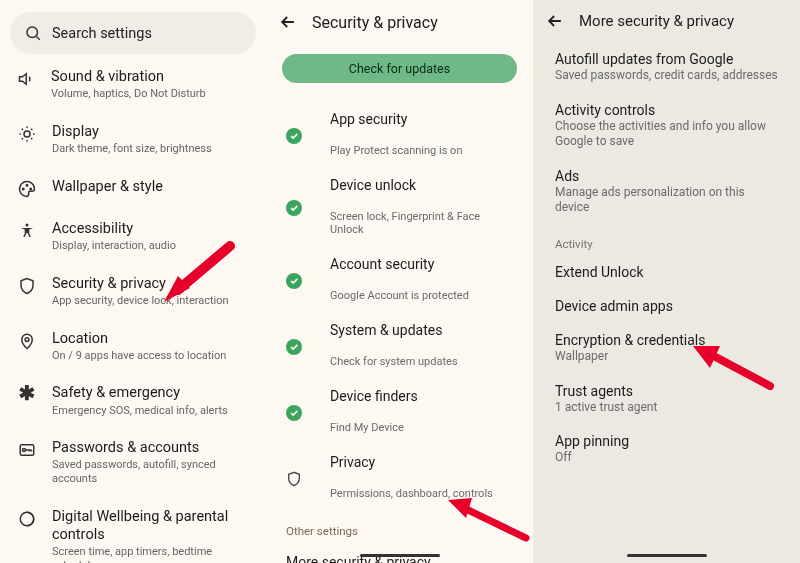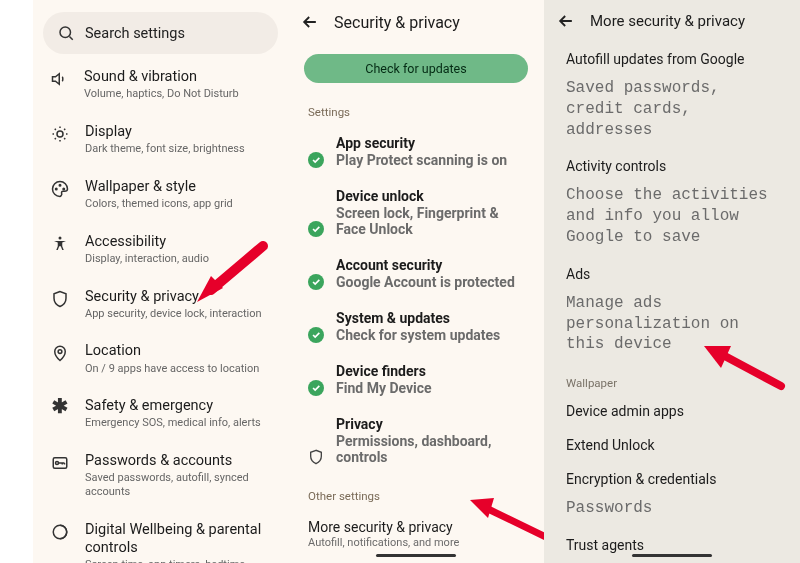--- a/index.html
+++ b/index.html
@@ -1,53 +1,53 @@
 <!DOCTYPE html>
 <html><head>
 <meta charset="utf-8">
 <style>
   * { box-sizing: border-box; margin: 0; padding: 0; font-family: -apple-system, Roboto, Arial, sans-serif; }
   body { width: 800px; height: 563px; display: flex; background: #fff; overflow: hidden; }
   .panel { height: 563px; overflow: hidden; position: relative; }
-  .p1 { width: 266px; background: #fdf8f2; margin-left: 33px; }
+  .p1 { width: 266px; background: #fdf8f2; }
   .p2 { width: 267px; background: #fdf8f2; }
   .p3 { width: 267px; background: #ece9e2; }
   
   .search-wrap { padding: 12px 10px 0 10px; }
   .search-pill { background: #f2ece6; border-radius: 24px; height: 42px; display: flex; align-items: center; padding: 0 14px; gap: 10px; }
   .search-pill span.t { font-size: 14.5px; color: #222; }
   .list1 { padding: 6px 0 0 0; }
   .row1 { display: flex; padding: 11px 14px 11px 16px; align-items: flex-start; gap: 14px; }
   .row1 .ic { width: 22px; display:flex; justify-content:center; padding-top:2px; color:#333; }
   .row1 .tx { flex:1; }
   .row1 .tt { font-size: 14.5px; color: #1c1c1c; line-height:1.25; }
   .row1 .st { font-size: 11px; color: #666; margin-top:1px; line-height:1.25; }
   
   .hdr { display:flex; align-items:center; gap:14px; height:44px; padding:0 12px; }
   .hdr .tt { font-size:16px; color:#1c1c1c; }
   .cfu-wrap { padding: 10px 16px 18px 16px; }
   .cfu { background:#6fb987; color:#042b14; height:29px; border-radius:22px; display:flex; align-items:center; justify-content:center; font-size:12.5px; }
   .sect { font-size:11.5px; color:#7a6b58; padding: 4px 20px 6px 20px; }
-  .row2 { display:flex; gap:12px; padding: 10px 18px 10px 20px; align-items:flex-end;font-weight:bold; }
+  .row2 { display:flex; gap:28px; padding: 10px 18px 10px 20px; align-items:center; }
   .chk { width:16px; height:16px; border-radius:50%; background:#3ba55d; display:flex; align-items:center; justify-content:center; margin-top:3px; flex-shrink:0;}
   .chk svg { stroke:#fff; }
   .shield2 { width:16px;display:flex;justify-content:center;margin-top:3px;flex-shrink:0;color:#444;}
   .row2 .tx { flex:1; }
   .row2 .tt { font-size:14px; color:#1c1c1c; }
-  .row2 .st { font-size:14px; color:#6b6b6b; margin-top:1px; }
+  .row2 .st { font-size:11px; color:#6b6b6b; margin-top:17px; }
   .more-row { padding:10px 18px 4px 20px; }
   .more-row .tt { font-size:14px; color:#1c1c1c; }
   .more-row .st { font-size:11px; color:#6b6b6b; margin-top:1px; }
   .navbar { position:absolute; bottom:6px; left:50%; transform:translateX(-50%); width:80px; height:3px; background:#333; border-radius:2px; }
   
   .p3 .hdr3 { display:flex; align-items:center; gap:14px; height:42px; padding:0 12px; }
   .p3 .hdr3 .tt { font-size:15px; color:#1c1c1c; }
   .row3 { padding: 9px 18px 9px 22px; }
   .row3 .tt { font-size:14px; color:#1c1c1c; }
-  .row3 .st { font-size:16px; color:#6b6b6b; margin-top:11px; line-height:1.3;font-family:Liberation Mono, monospace; }
+  .row3 .st { font-size:12px; color:#6b6b6b; margin-top:1px; line-height:1.3; }
   .p3 .sect3 { font-size:11.5px; color:#7a7368; padding: 12px 22px 4px 22px; }
   
   .arrow { position:absolute; pointer-events:none; }
   svg { display:block; }
 </style>
 </head>
 <body>
 
 <div class="panel p1">
   <div class="search-wrap">
@@ -88,21 +88,20 @@
       <div class="ic">
           <svg width="18" height="18" viewBox="0 0 24 24" fill="none" stroke="currentColor" stroke-width="2">
             <path d="M12 22a10 10 0 1 1 10-10c0 2-2 3-4 3h-2c-1 0-2 1-2 2s1 2 0 3c-.5.5-1 2-2 2z"></path>
             <circle cx="7" cy="12" r="1"></circle>
             <circle cx="12" cy="7" r="1"></circle>
             <circle cx="17" cy="12" r="1"></circle>
           </svg>
         </div>
       <div class="tx">
           <div class="tt">Wallpaper &amp; style</div>
-          <div class="st">Colors, themed icons, app grid</div>
         </div>
     </div>
     <div class="row1">
       <div class="ic">
           <svg width="18" height="18" viewBox="0 0 24 24" fill="currentColor">
             <circle cx="12" cy="4" r="2"></circle>
             <path d="M4 8h16l-5 2v5l2 5h-2l-2-5h-2l-2 5H7l2-5v-5z"></path>
           </svg>
         </div>
       <div class="tx">
@@ -181,21 +180,20 @@
     <svg width="20" height="20" viewBox="0 0 24 24" fill="none" stroke="#222" stroke-width="2.2">
         <path d="M19 12H5M11 18l-6-6 6-6"></path>
       </svg>
     <div class="tt">Security &amp; privacy</div>
   </div>
   <div class="cfu-wrap">
     <div class="cfu">
         <span>Check for updates</span>
       </div>
   </div>
-  <div class="sect">Settings</div>
 
   <div class="row2">
     <div class="chk">
         <svg width="10" height="10" viewBox="0 0 24 24" fill="none" stroke-width="4">
           <path d="M5 12l5 5L20 7"></path>
         </svg>
       </div>
     <div class="tx">
         <div class="tt">App security</div>
         <div class="st">Play Protect scanning is on</div>
@@ -284,31 +282,31 @@
   </div>
   <div class="row3">
     <div class="tt">Activity controls</div>
     <div class="st">Choose the activities and info you allow Google to save</div>
   </div>
   <div class="row3">
     <div class="tt">Ads</div>
     <div class="st">Manage ads personalization on this device</div>
   </div>
 
-  <div class="sect3">Wallpaper</div>
-
+  <div class="sect3">Activity</div>
+
+  <div class="row3">
+    <div class="tt">Extend Unlock</div>
+  </div>
   <div class="row3">
     <div class="tt">Device admin apps</div>
   </div>
   <div class="row3">
-    <div class="tt">Extend Unlock</div>
-  </div>
-  <div class="row3">
     <div class="tt">Encryption &amp; credentials</div>
-    <div class="st">Passwords</div>
+    <div class="st">Wallpaper</div>
   </div>
   <div class="row3">
     <div class="tt">Trust agents</div>
     <div class="st">1 active trust agent</div>
   </div>
   <div class="row3">
     <div class="tt">App pinning</div>
     <div class="st">Off</div>
   </div>
   <div class="navbar"></div>

